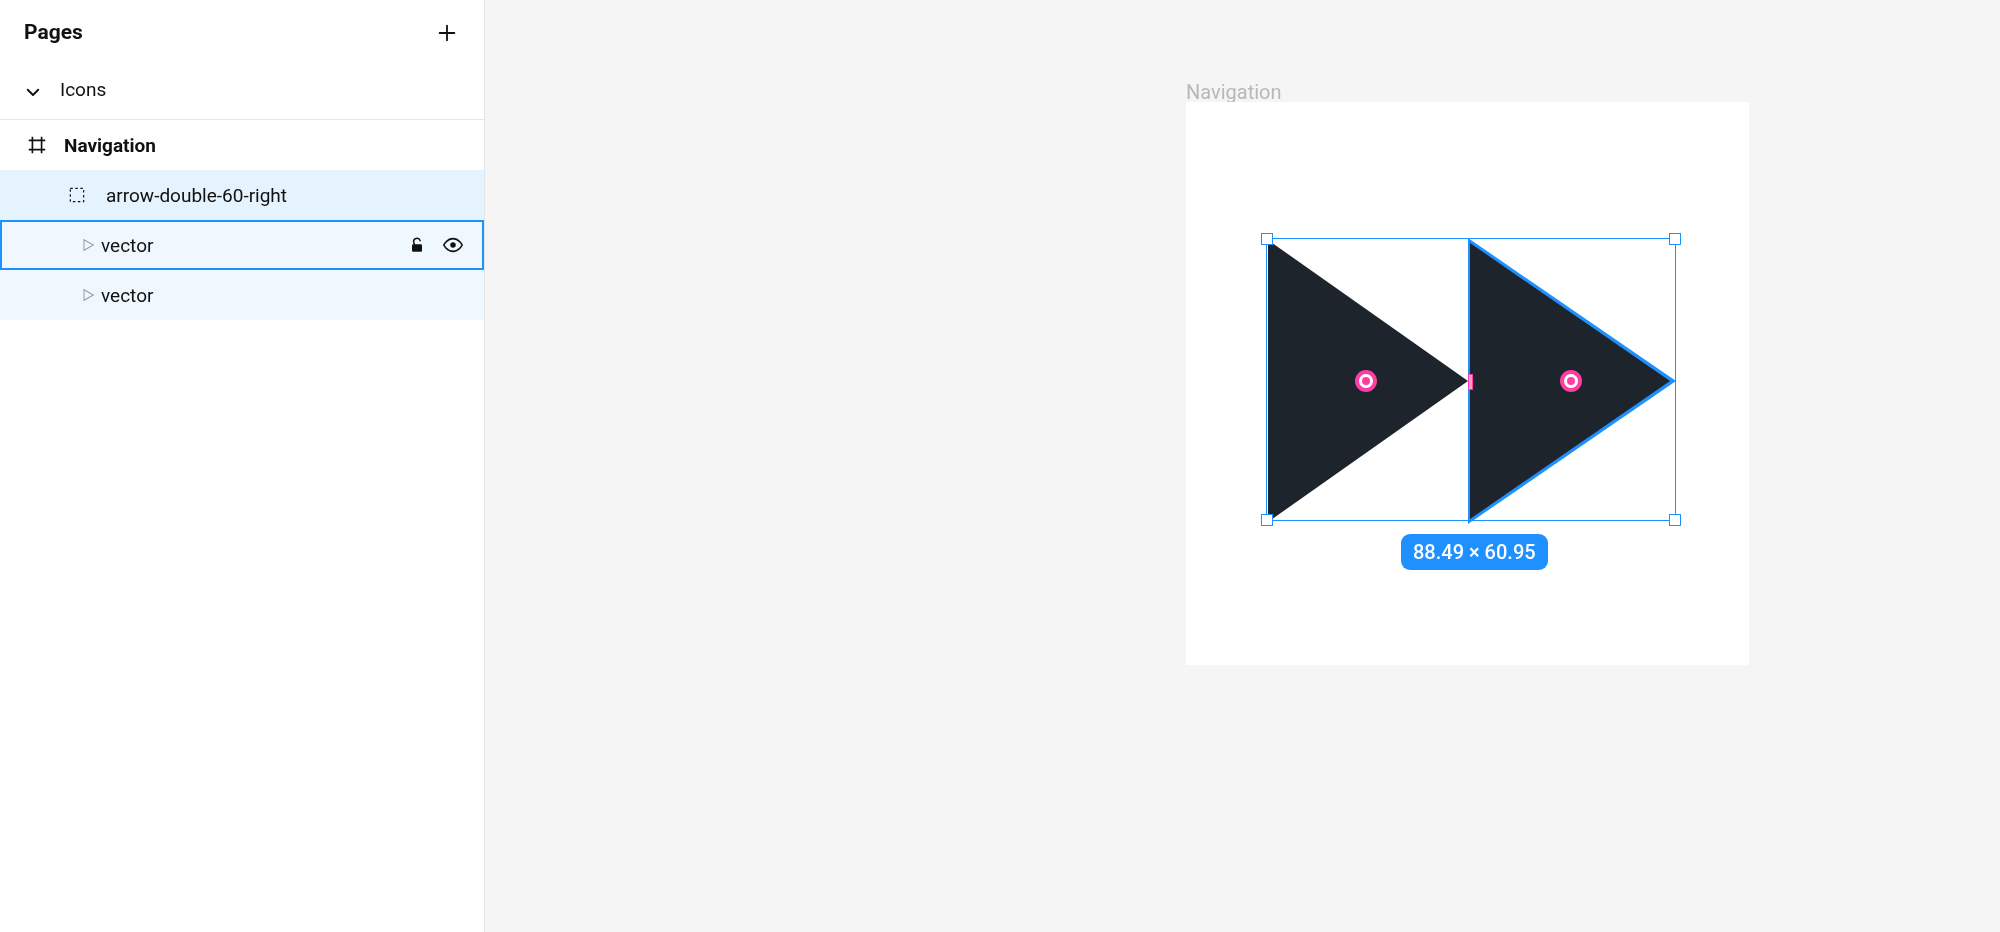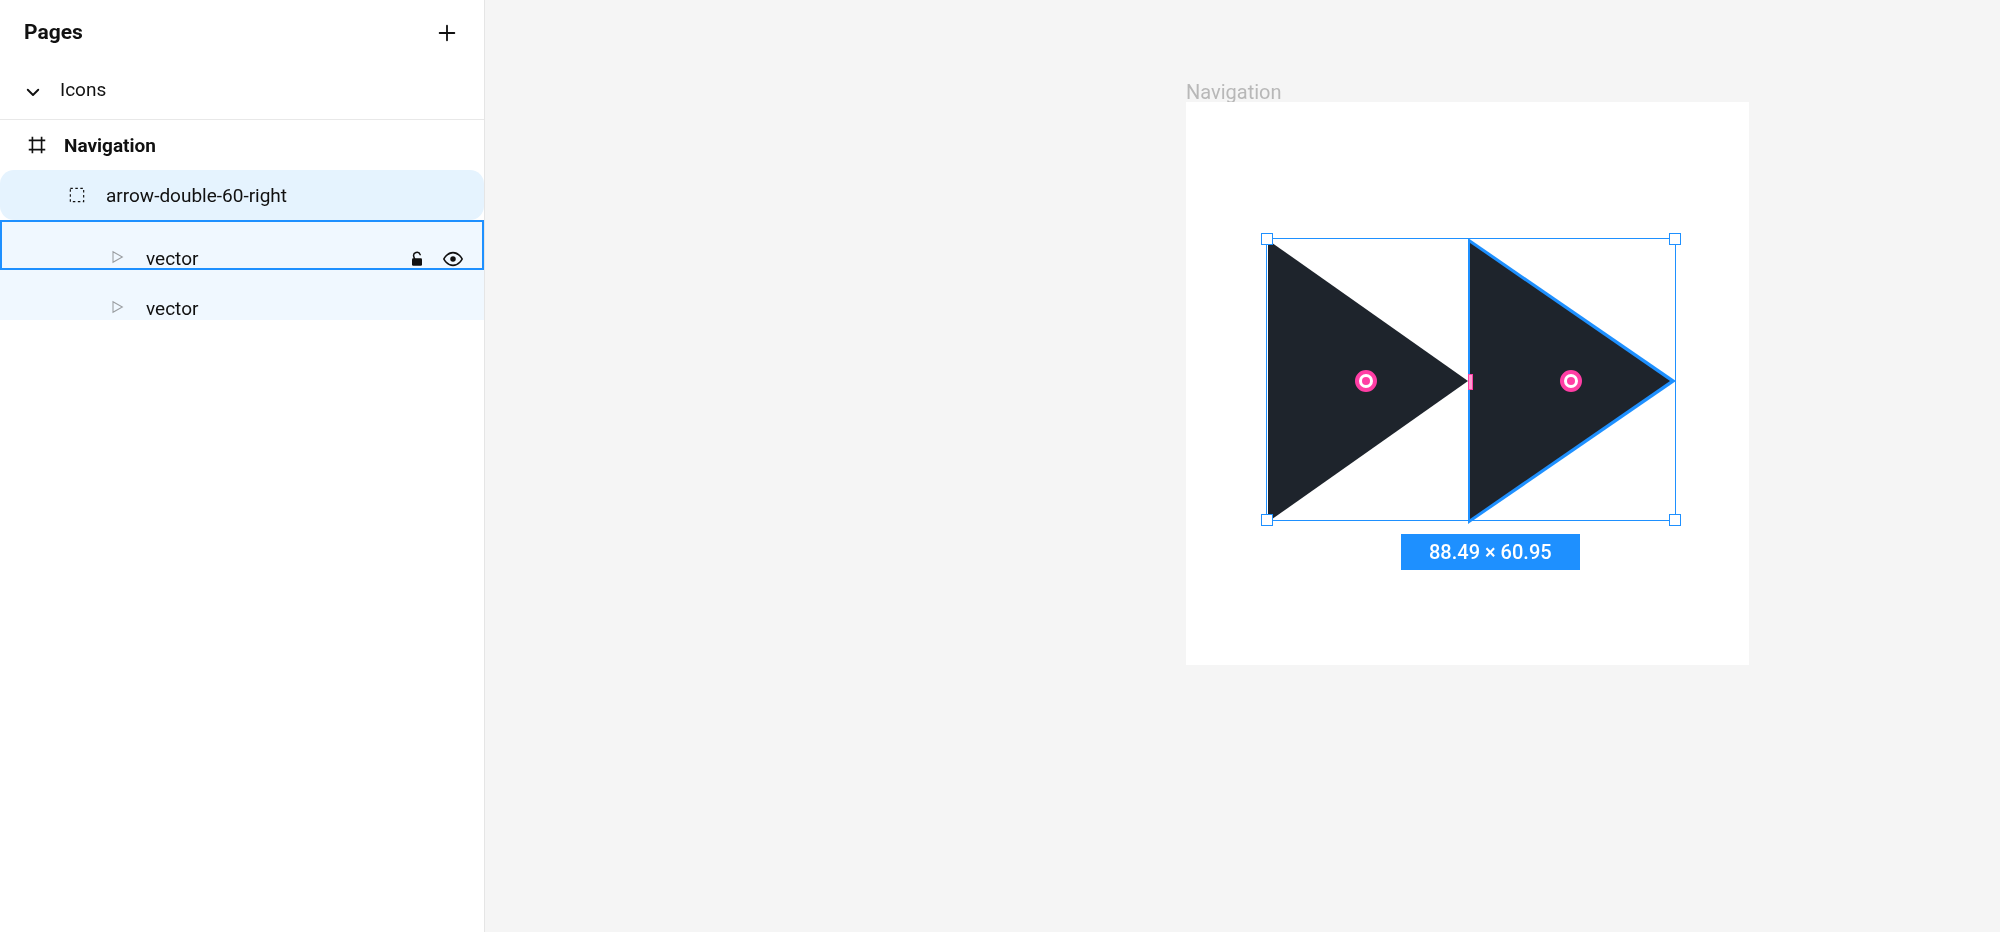--- a/index.html
+++ b/index.html
@@ -49,22 +49,22 @@
     height: 50px;
     color: #111;
     position: relative;
   }
   .layer-row .icon-slot {
     width: 26px; height: 26px;
     display: flex; align-items: center; justify-content: center;
     flex-shrink: 0;
   }
   .frame-row { padding-left: 24px; gap: 14px; font-weight: 700; }
-  .group-row { padding-left: 64px; gap: 16px; background: #E5F3FE; font-weight: 400; border-radius: 14px; }
-  .vector-row { padding-left: 104px; gap: 16px; background: #F0F8FF; font-weight: 400; align-items: flex-end; }
+  .group-row { padding-left: 64px; gap: 16px; background: #E5F3FE; font-weight: 400; }
+  .vector-row { padding-left: 75px; gap: 0; background: #F0F8FF; font-weight: 400; }
   .vector-row.selected {
     background: #F0F8FF;
     outline: 2px solid #1E90FF;
     outline-offset: -2px;
   }
   .row-actions {
     position: absolute;
     right: 20px;
     display: flex;
     gap: 14px;
@@ -180,22 +180,22 @@
 
   
   .dim-badge {
     position: absolute;
     left: 916px;
     top: 534px;
     background: #1E90FF;
     color: #fff;
     font-size: 20px;
     font-weight: 500;
-    padding: 6px 28px;
-    border-radius: 0;
+    padding: 6px 12px;
+    border-radius: 9px;
     white-space: nowrap;
   }
 
   .vec-tri-icon { opacity: .55; }
 </style>
 </head>
 <body>
 
 <div class="sidebar">
 

